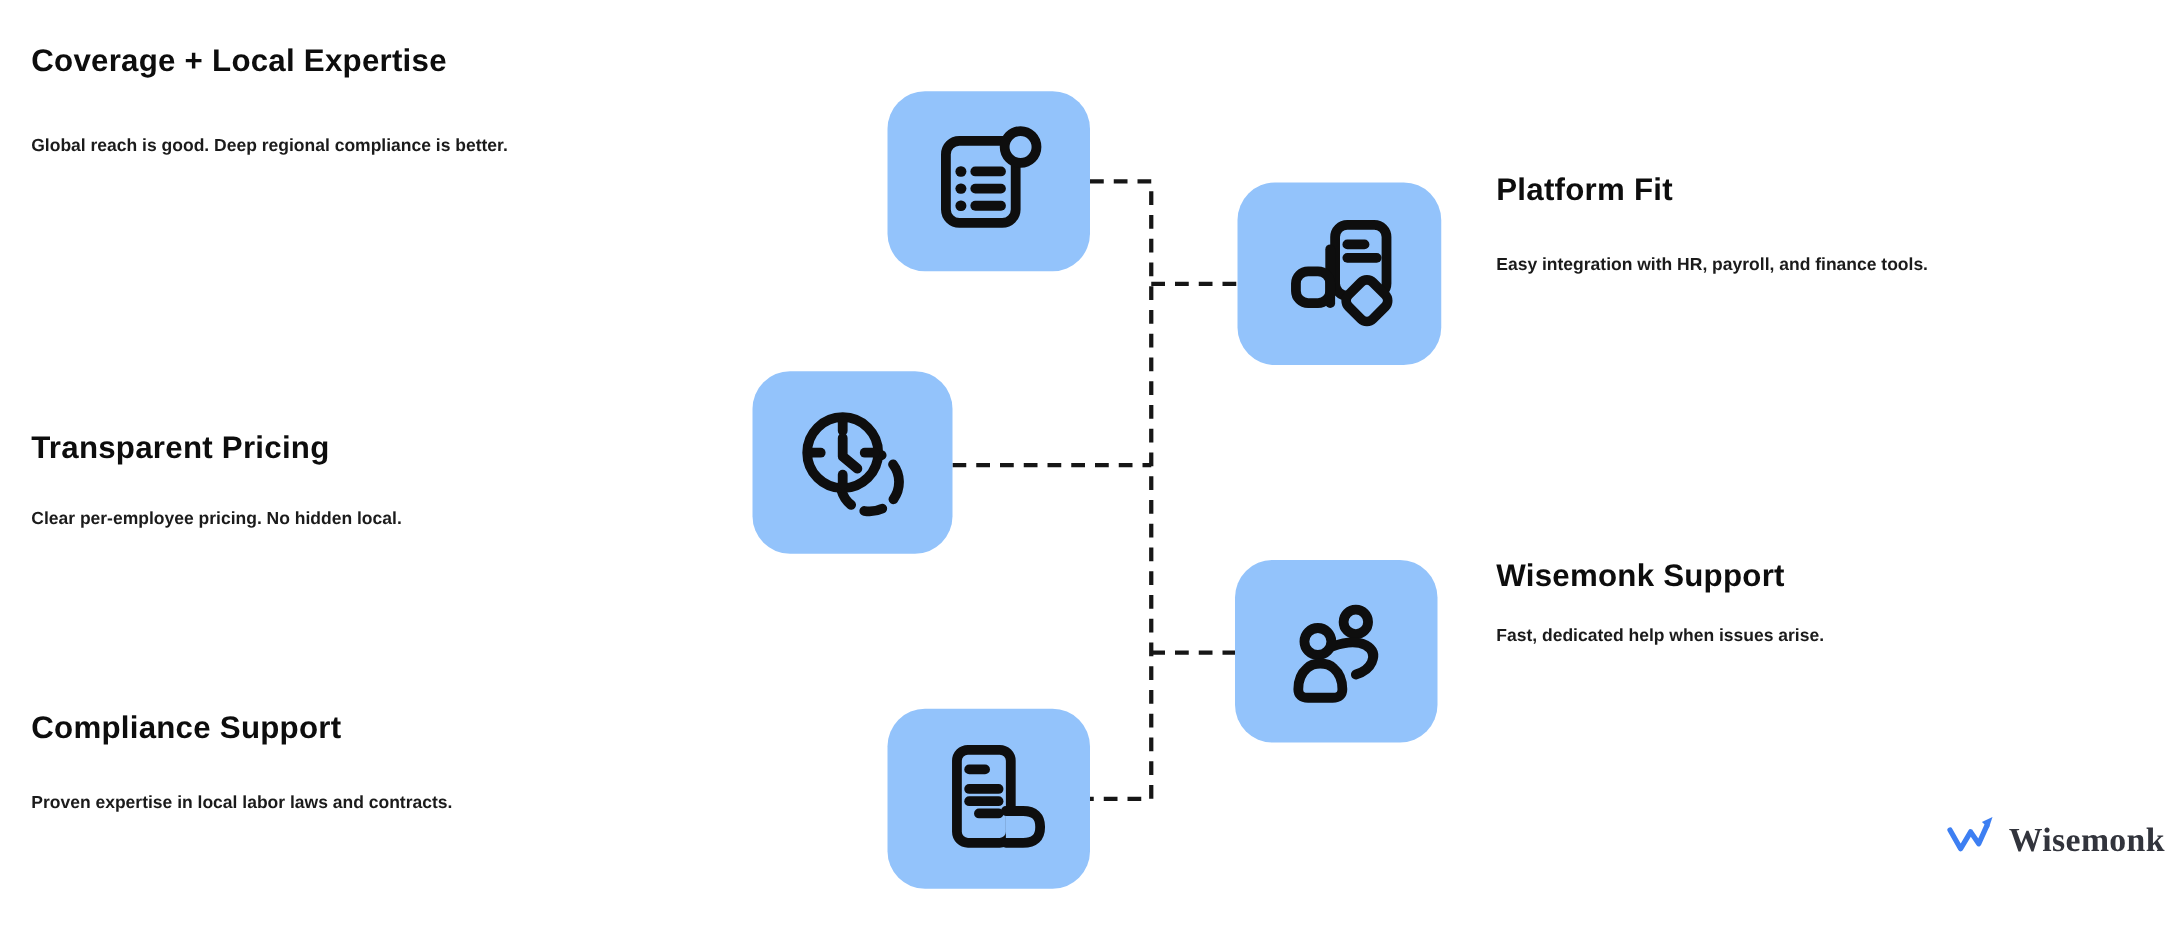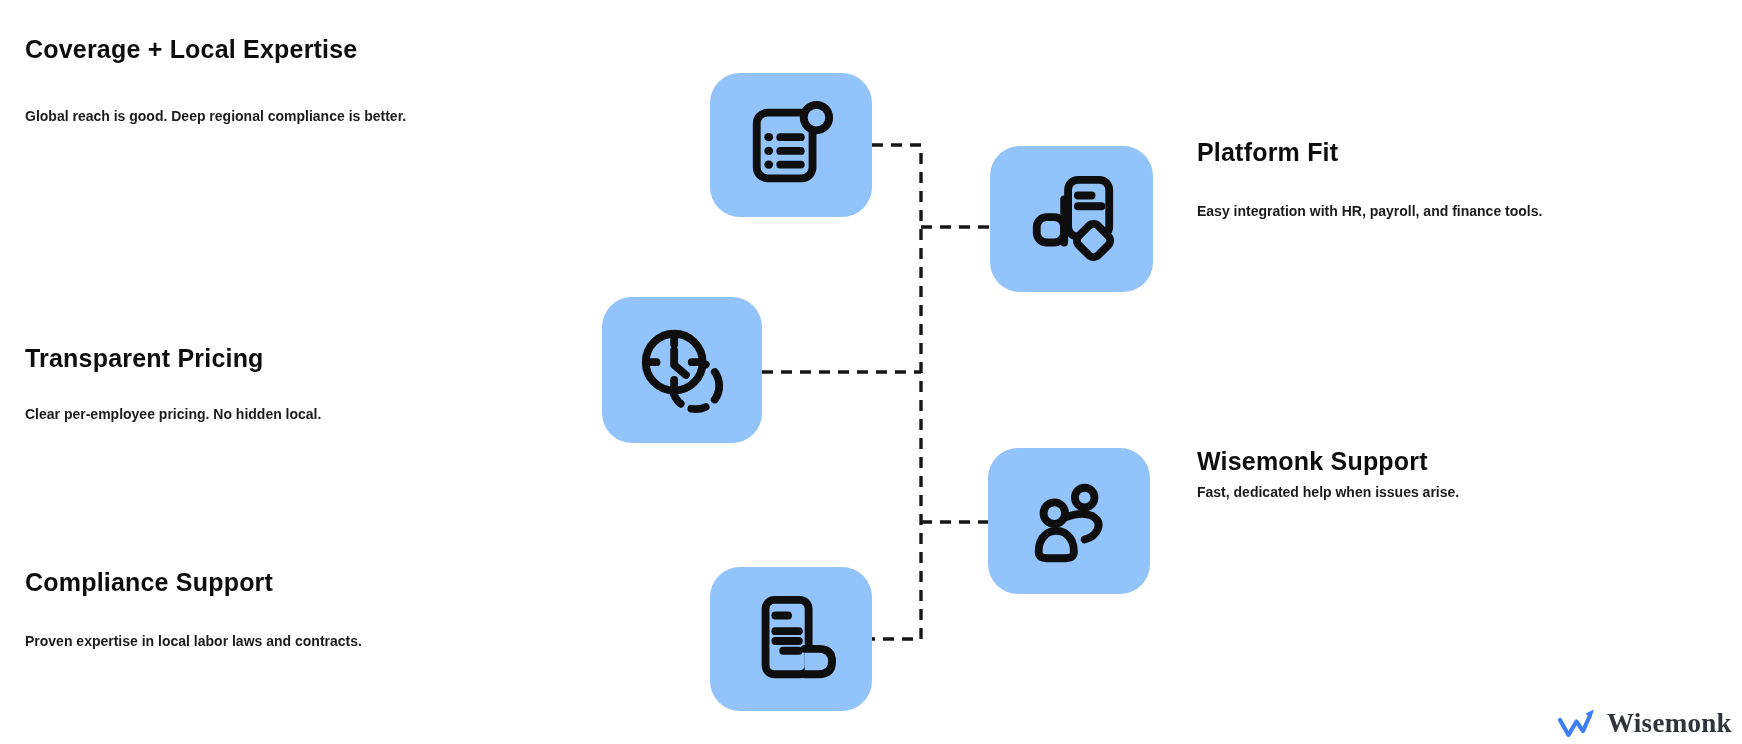--- a/index.html
+++ b/index.html
@@ -26,43 +26,43 @@
     color:var(--heading-color);
     letter-spacing:.2px;
   }
   .feature p{
     font-size:14px;line-height:31px;font-weight:700;
     color:var(--body-color);
   }
   .m36 p{margin-top:36px}
   .m28 p{margin-top:28px}
   .m25 p{margin-top:25px}
-  .m16 p{}
+  .m16 p{margin-top:16px}
   .w400 p{max-width:400px}
   .w440 p{max-width:440px}
   .w500 p{max-width:500px}
   .w560 p{max-width:560px}
 
   .icon-card{
     position:absolute;
     background:var(--card-blue);
     border-radius:30px;
     display:flex;align-items:center;justify-content:center;
   }
   .icon-card svg{display:block;}
   .ic{stroke:var(--icon-black);fill:none;stroke-width:8;stroke-linecap:round;stroke-linejoin:round;}
   .ic-fill{fill:var(--card-blue);}
   .ic-dot{stroke-width:8.5;}
 
   .connector-layer{position:absolute;left:0;top:0;width:1742px;height:744px;pointer-events:none;}
   .connector{stroke:var(--connector-black);stroke-width:3.4;fill:none;stroke-dasharray:11 8;}
 
   .logo{
-    position:absolute;left:1556px;top:708px;
-    display:flex;align-items:flex-start;gap:9px;
+    position:absolute;left:1556px;top:652px;
+    display:flex;align-items:flex-end;gap:9px;
   }
   .logo .wordmark{
     font-family:"Liberation Serif", serif;
     font-size:27px;font-weight:600;
     color:var(--logo-text-color);
     letter-spacing:.3px;
   }
 </style>
 </head>
 <body>

